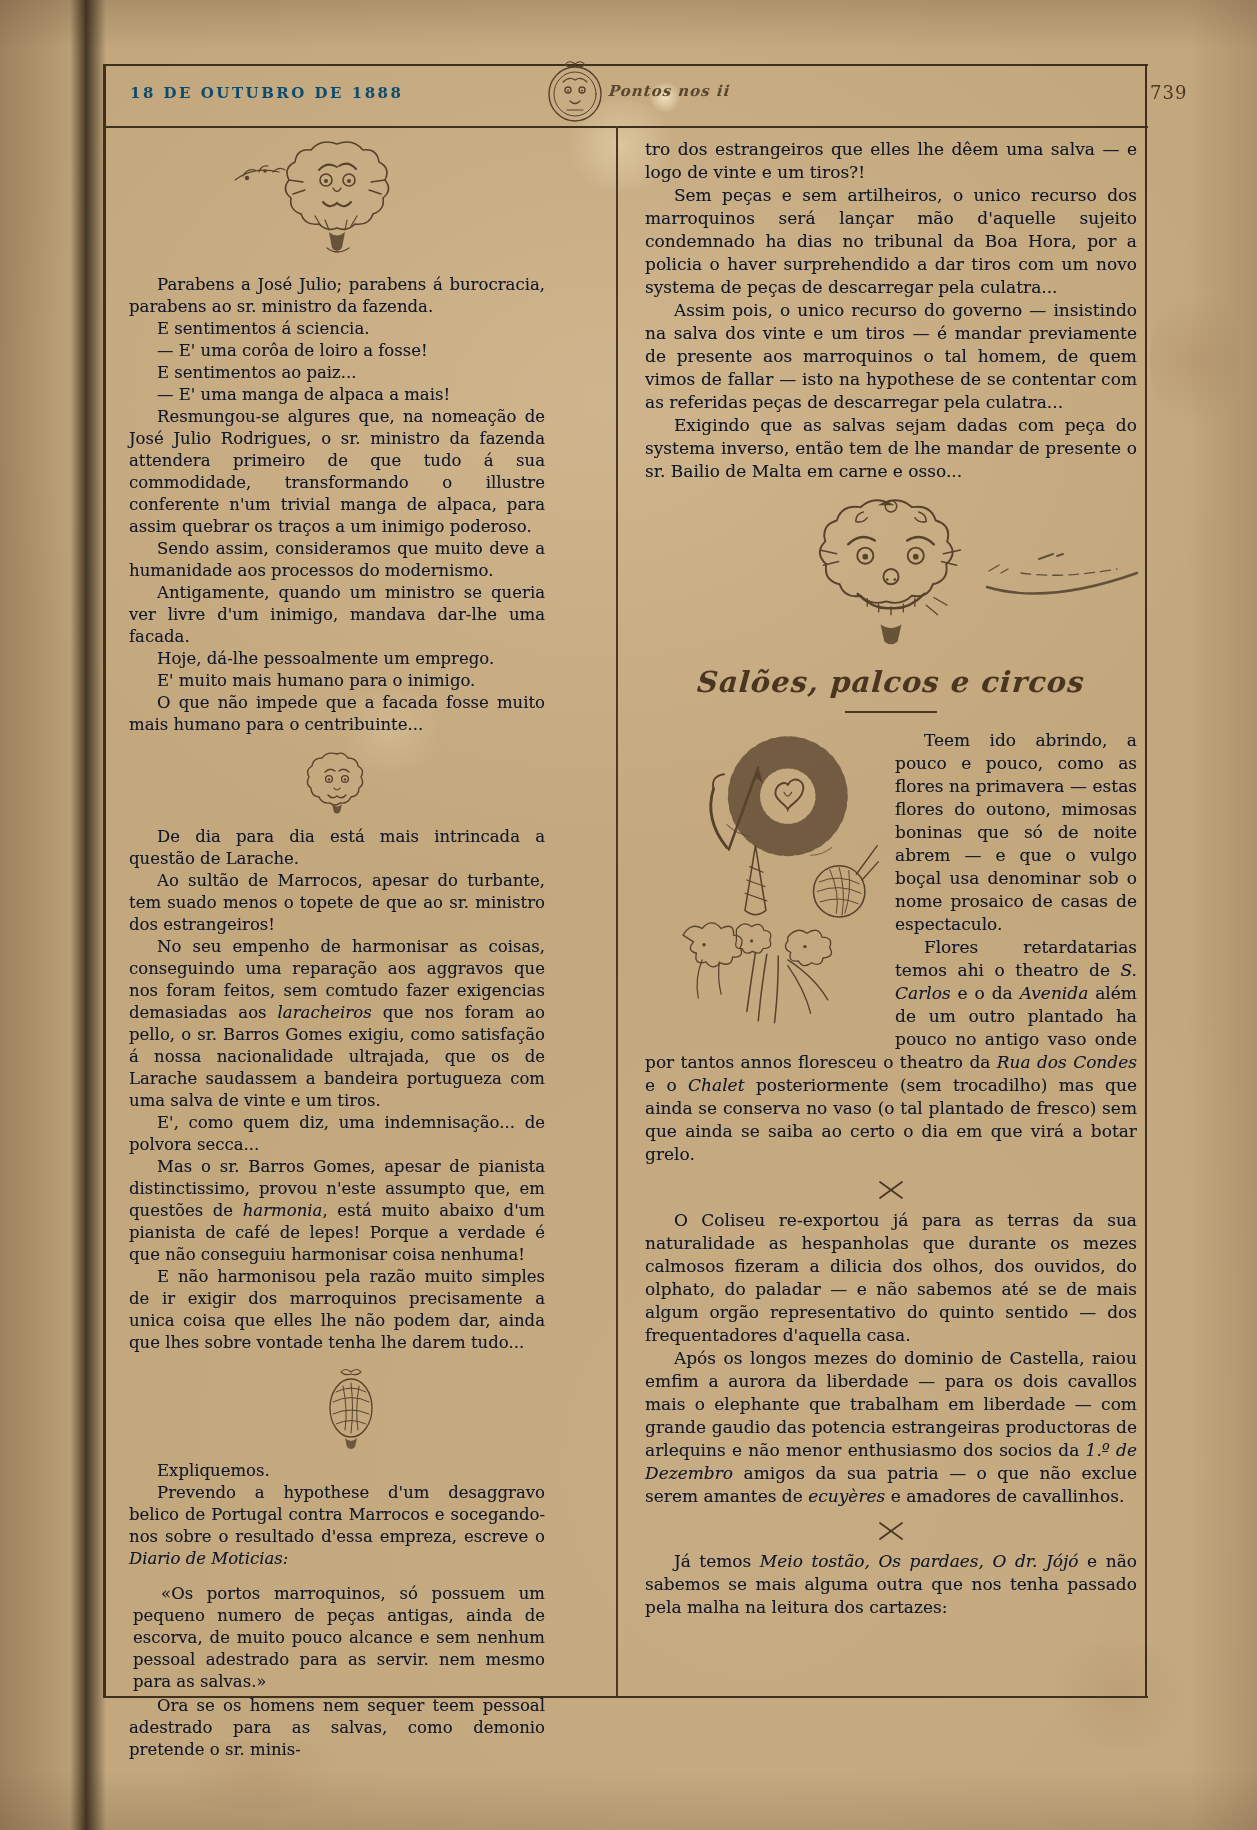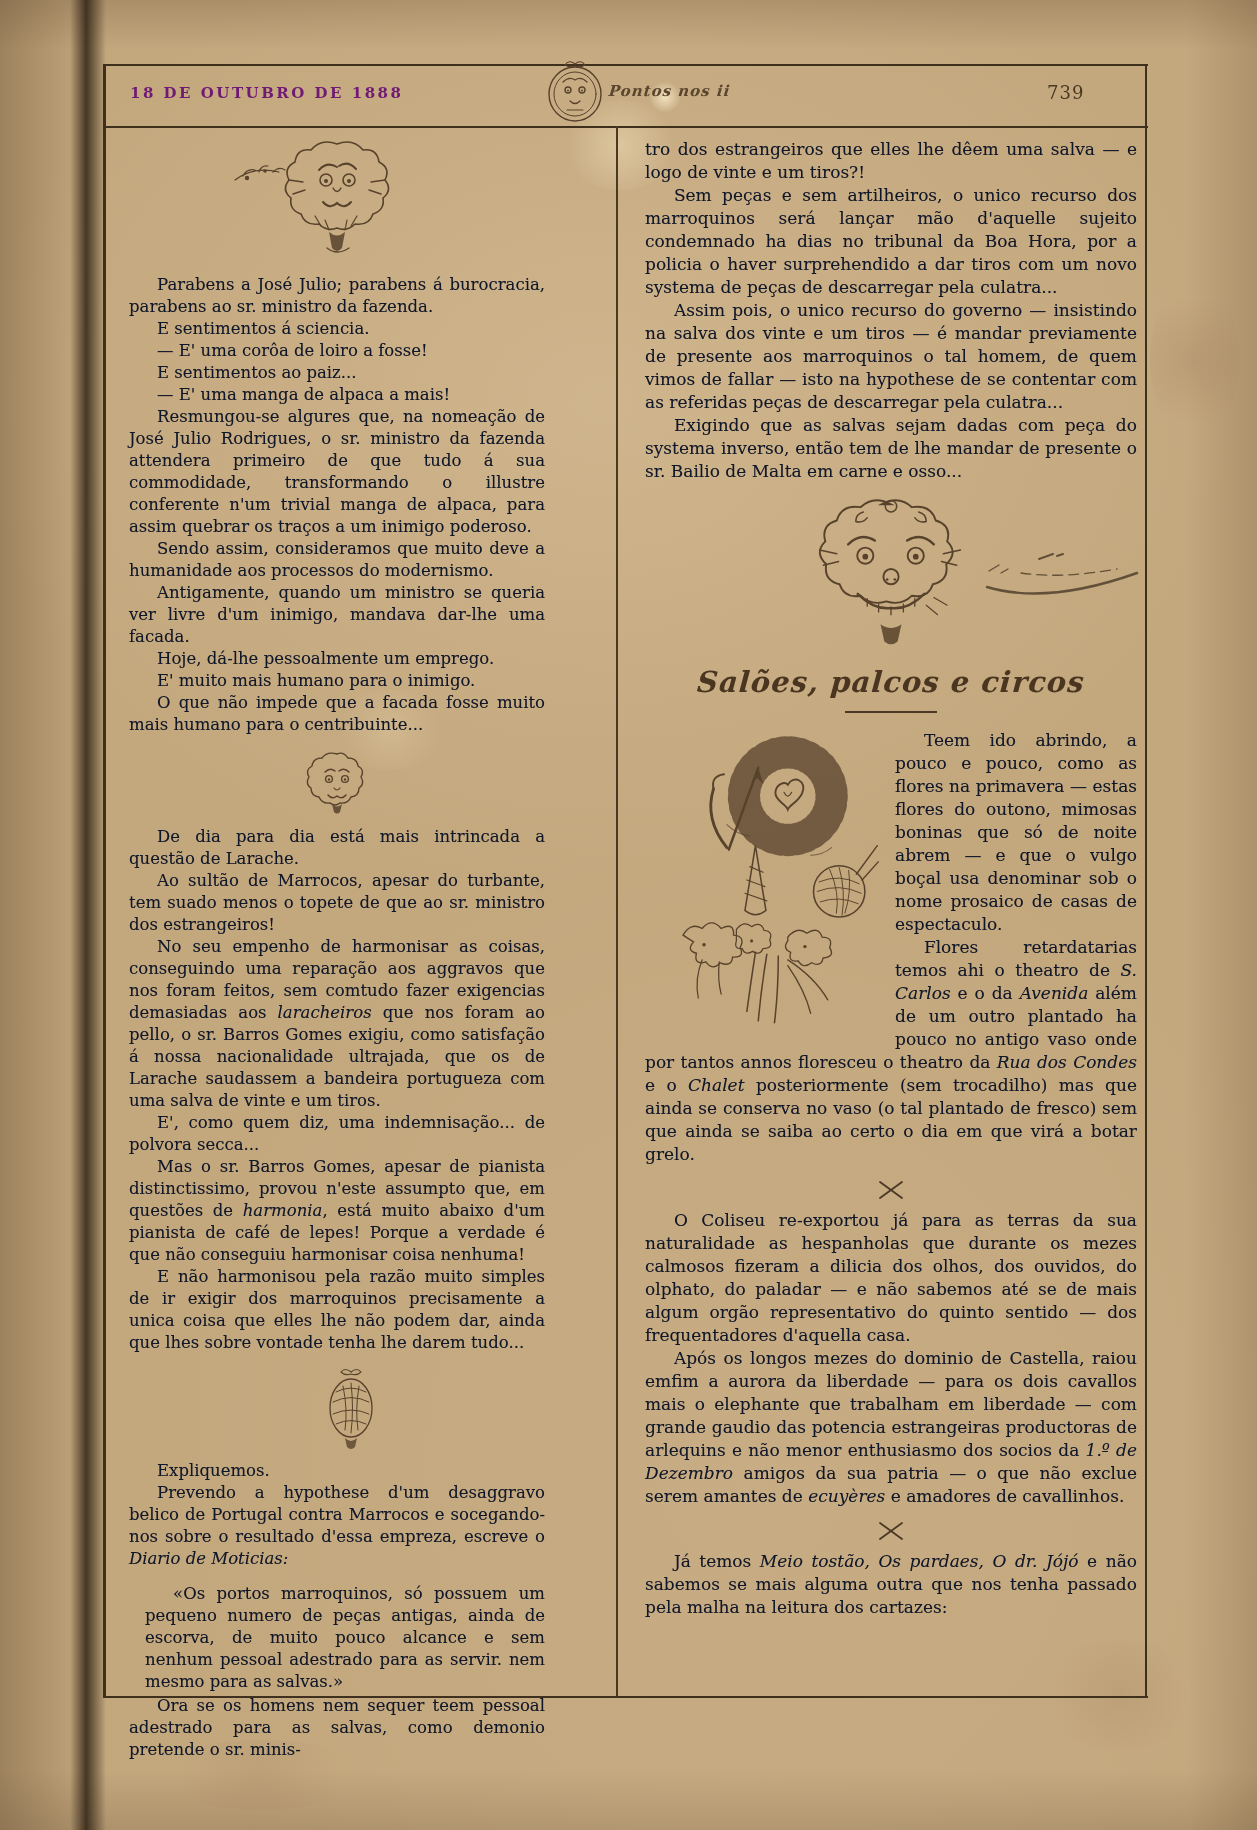--- a/index.html
+++ b/index.html
@@ -27,35 +27,35 @@
   .s6{left:150px;top:1740px;width:220px;height:70px;background:radial-gradient(circle,rgba(150,118,82,.15),rgba(150,118,82,0) 70%);}
 
   .rule{position:absolute;background:#3f2f1d;}
   .rule-top{left:103px;top:64px;width:1045px;height:2px;}
   .rule-header{left:103px;top:126px;width:1045px;height:2px;}
   .rule-bottom{left:103px;top:1696px;width:1045px;height:2px;}
   .border-left{left:103px;top:64px;width:3px;height:1634px;}
   .border-right{left:1145px;top:64px;width:2px;height:1634px;}
   .divider-center{left:616px;top:126px;width:2px;height:1570px;background:#4a3824;}
 
-  .header-date{position:absolute;left:130px;top:84px;font-size:15px;letter-spacing:2.5px;font-weight:bold;color:#701a75;}
-  .header-pageno{position:absolute;left:1047px;top:82px;font-size:18px;letter-spacing:1px;color:#4a3722;}
+  .header-date{position:absolute;left:130px;top:84px;font-size:15px;letter-spacing:2.5px;font-weight:bold;color:#0c4a6e;}
+  .header-pageno{position:absolute;left:1150px;top:82px;font-size:18px;letter-spacing:1px;color:#4a3722;}
   .masthead{position:absolute;left:543px;top:58px;width:220px;height:66px;}
   .masthead .mast-text{position:absolute;left:66px;top:24px;font-style:italic;font-weight:bold;
     font-size:15px;letter-spacing:1px;color:#5a452e;transform:skewX(-6deg);}
 
   .col{position:absolute;}
   .col-left{left:129px;top:134px;width:416px;}
   .col-right{left:645px;top:138px;width:492px;}
   .col-left .para{font-size:16.5px;line-height:22px;}
   .col-right .para{font-size:17px;line-height:23px;}
   .para{margin:0;text-indent:1.7em;text-align:justify;color:#0f172a;
     text-shadow:0 0 .6px rgba(78,58,39,.4);}
   .para.noindent{text-indent:0;}
-  .para.quote{margin:13px 0 2px 16px;}
+  .para.quote{margin:13px 0 2px 4px;}
   .para i{font-style:italic;}
 
   .ornament{text-align:center;}
   .orn-face-large{margin:2px 0 16px 0;}
   .orn-face-small{margin:14px 0 10px 0;}
   .orn-medallion{margin:12px 0 8px 0;transform:translateX(14px);}
   .orn-mask{margin:8px 0 0 0;}
   .mask-inner{position:relative;display:inline-block;}
   .pencil-svg{position:absolute;right:-170px;top:52px;}
 

